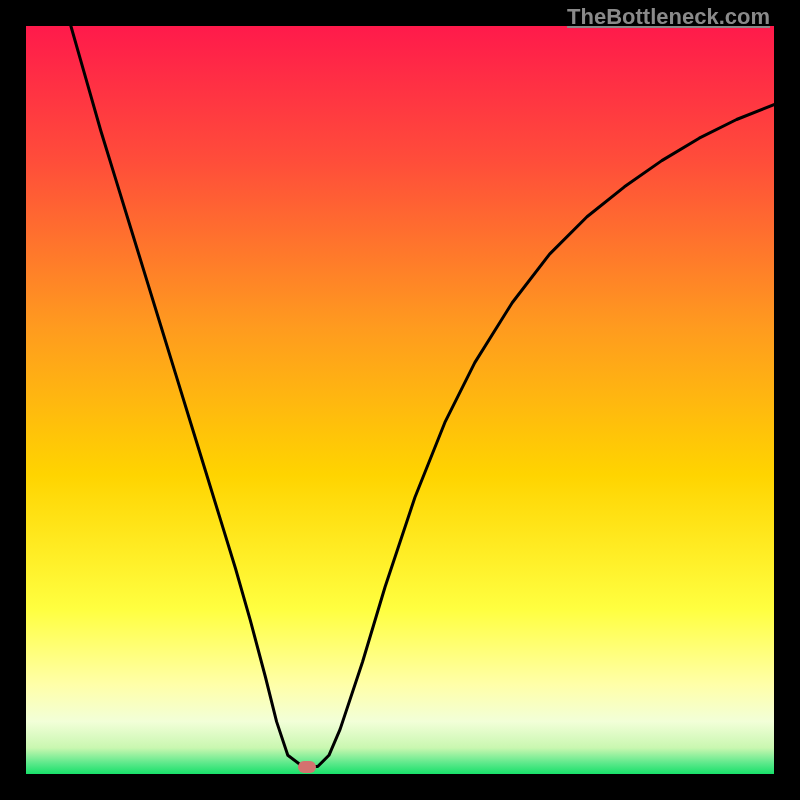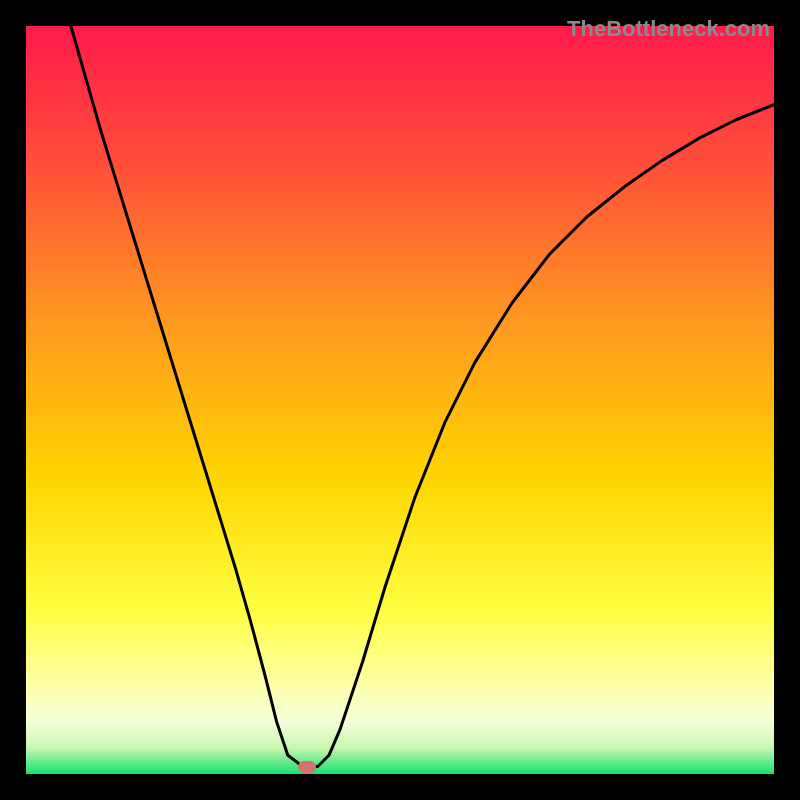--- a/index.html
+++ b/index.html
@@ -28,27 +28,28 @@
   }
   .gradient {
     position: absolute;
     left: 0;
     top: 0;
     width: 100%;
     height: 100%;
   }
   .watermark {
     position: absolute;
-    top: 16px;
+    top: 4px;
     right: 30px;
     font-family: Arial, Helvetica, sans-serif;
     font-size: 22px;
     font-weight: bold;
     color: #8a8a8a;
     letter-spacing: 0px;
+    text-decoration: underline;
   }
   svg.curve {
     position: absolute;
     left: 0;
     top: 0;
     width: 748px;
     height: 748px;
     overflow: visible;
   }
   .marker {

